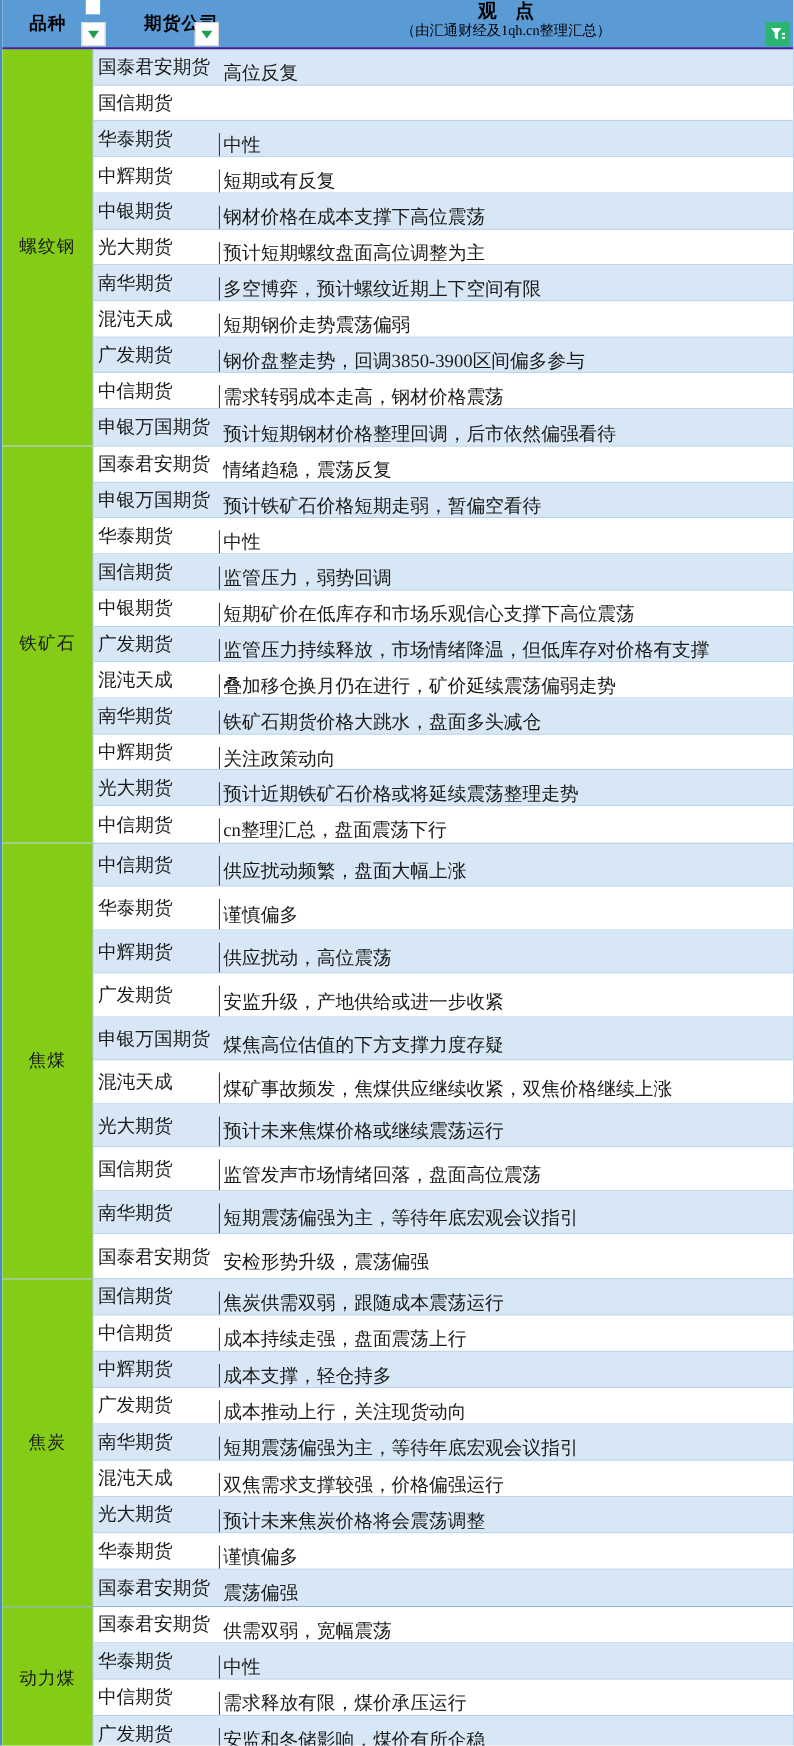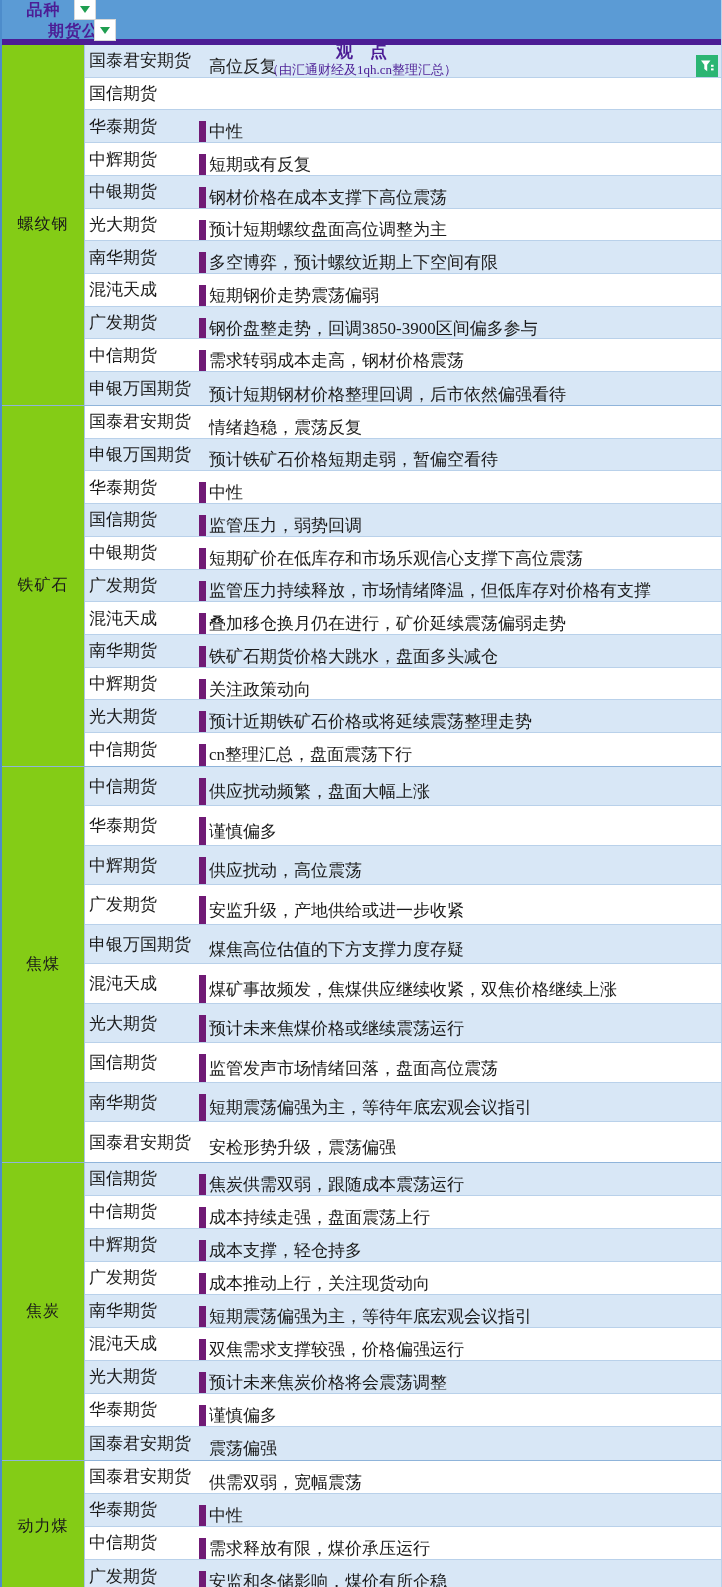--- a/index.html
+++ b/index.html
@@ -15,23 +15,22 @@
     overflow: hidden;
     background: #fff;
     border-left: 2px solid #4d8ccb;
     border-right: 1px solid #b9d1ea;
   }
   
   .hdr {
     display: flex;
     height: 45px;
     background: #5b9bd5;
-    border-bottom: 6px solid #4c1d95;
-    color: #4c1d95;
-    flex-direction: column;
+    border-bottom: 2px solid #4c1d95;
+    color: #000000;
   }
   .hcell { position: relative; height: 100%; }
   .hc1 { width: 83px; display: flex; align-items: center; justify-content: center; }
   .hc2 { width: 114px; display: flex; align-items: center; justify-content: flex-end; }
   .hc3 { flex: 1; display: flex; flex-direction: column; align-items: center; justify-content: flex-start; }
   .hlabel { font-weight: bold; font-size: 16px; letter-spacing: 1px; }
   .vtitle { font-weight: bold; font-size: 17px; line-height: 20px; }
   .vsub { font-size: 13px; line-height: 16px; }
   .notch {
     position: absolute; top: 0; right: -6px;
@@ -80,21 +79,21 @@
   }
   .row:last-child { border-bottom: none; }
   .row.band { background: #d8e7f6; }
   .cell {
     display: flex; align-items: center;
     font-size: 17px;
     white-space: nowrap;
     overflow: visible;
   }
   .company { width: 114px; padding-left: 4px; flex-shrink: 0; }
-  .viewpoint { flex: 1; padding-left: 3px; border-left: 7px solid #701a75; margin-top: 11px; }
+  .viewpoint { flex: 1; padding-left: 3px; border-left: 1px solid #701a75; margin-top: 11px; }
   .row.merged .viewpoint { border-left-color: transparent; }
 </style>
 </head>
 <body>
 
 <div class="tbl">
   <div class="hdr">
     <div class="hcell hc1">
       <span class="hlabel">品种</span>
       <span class="notch"></span>

